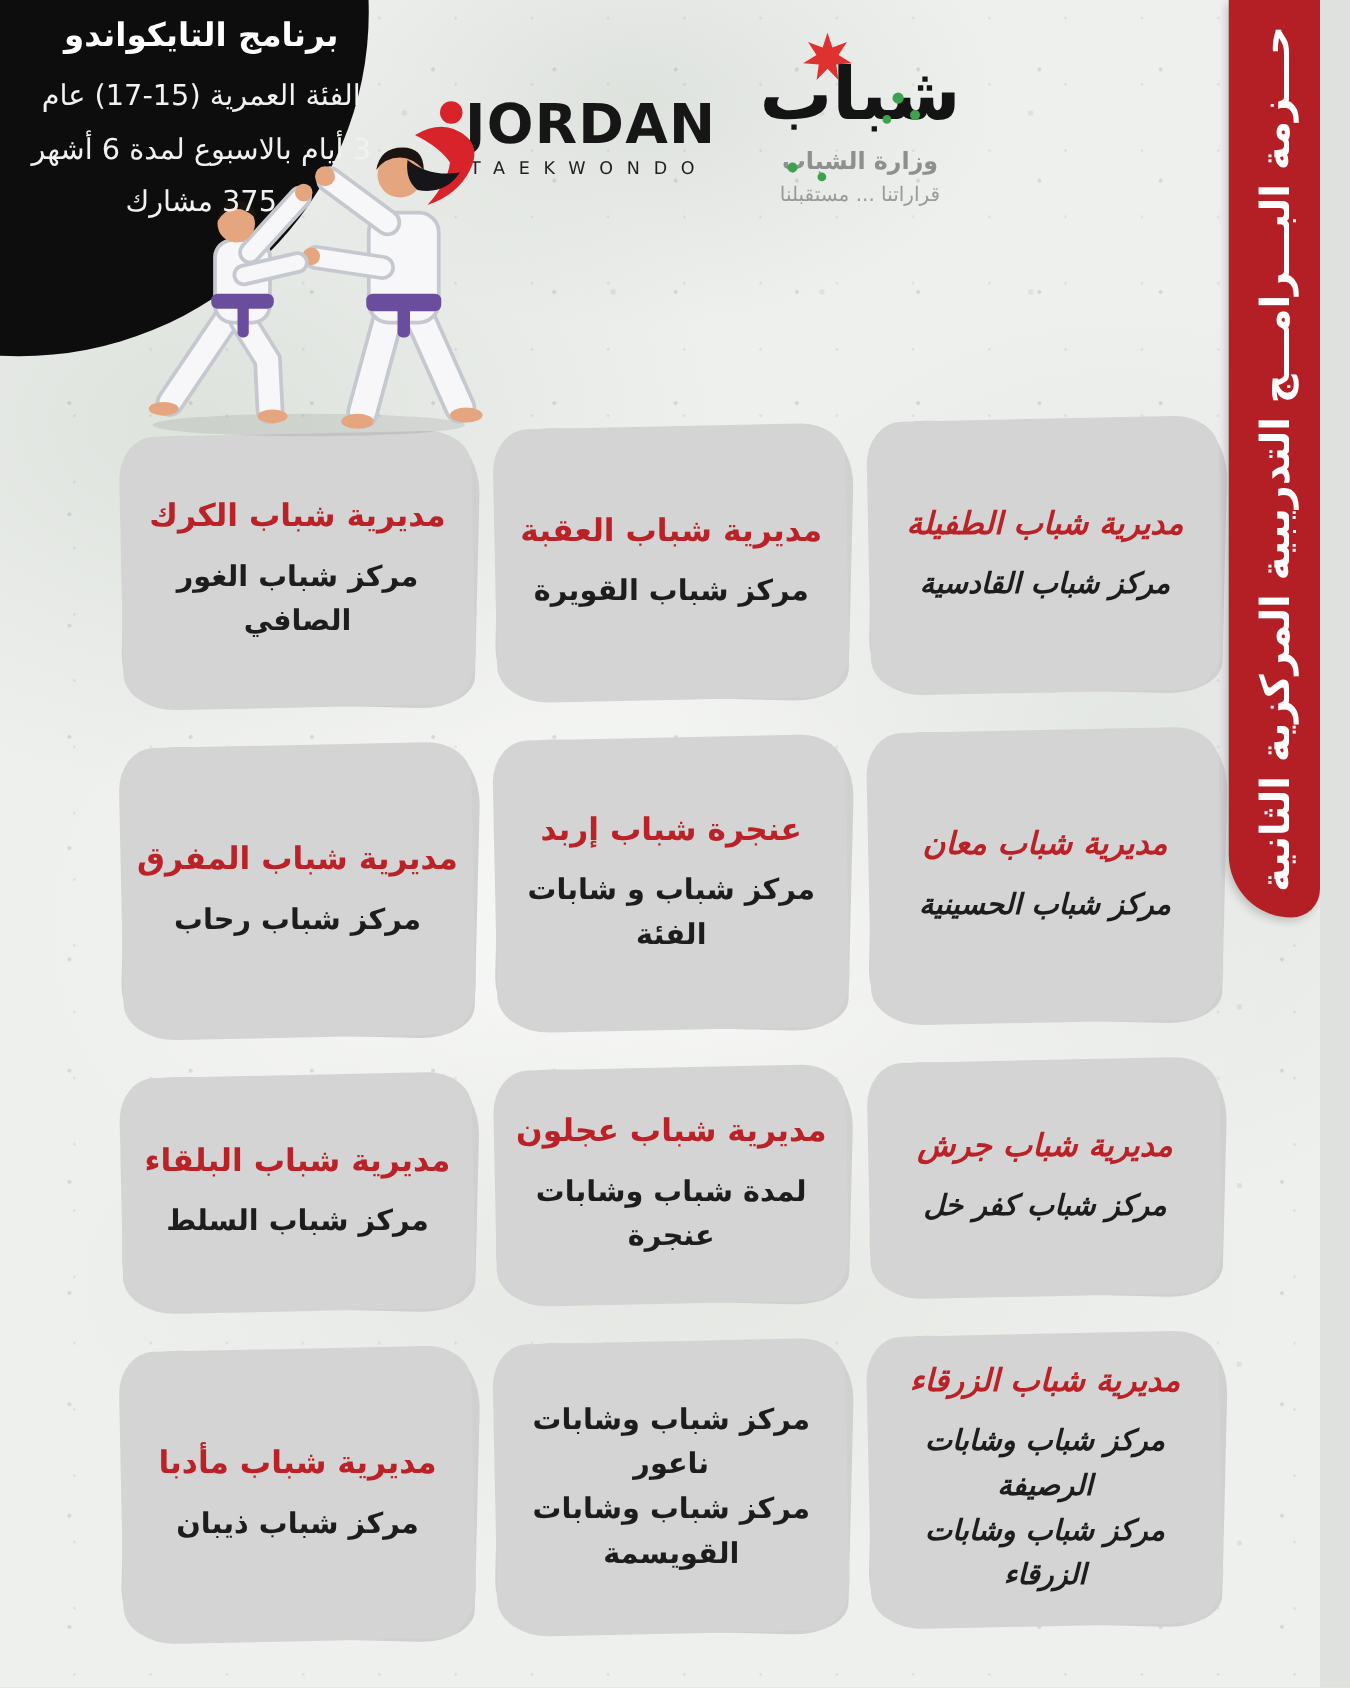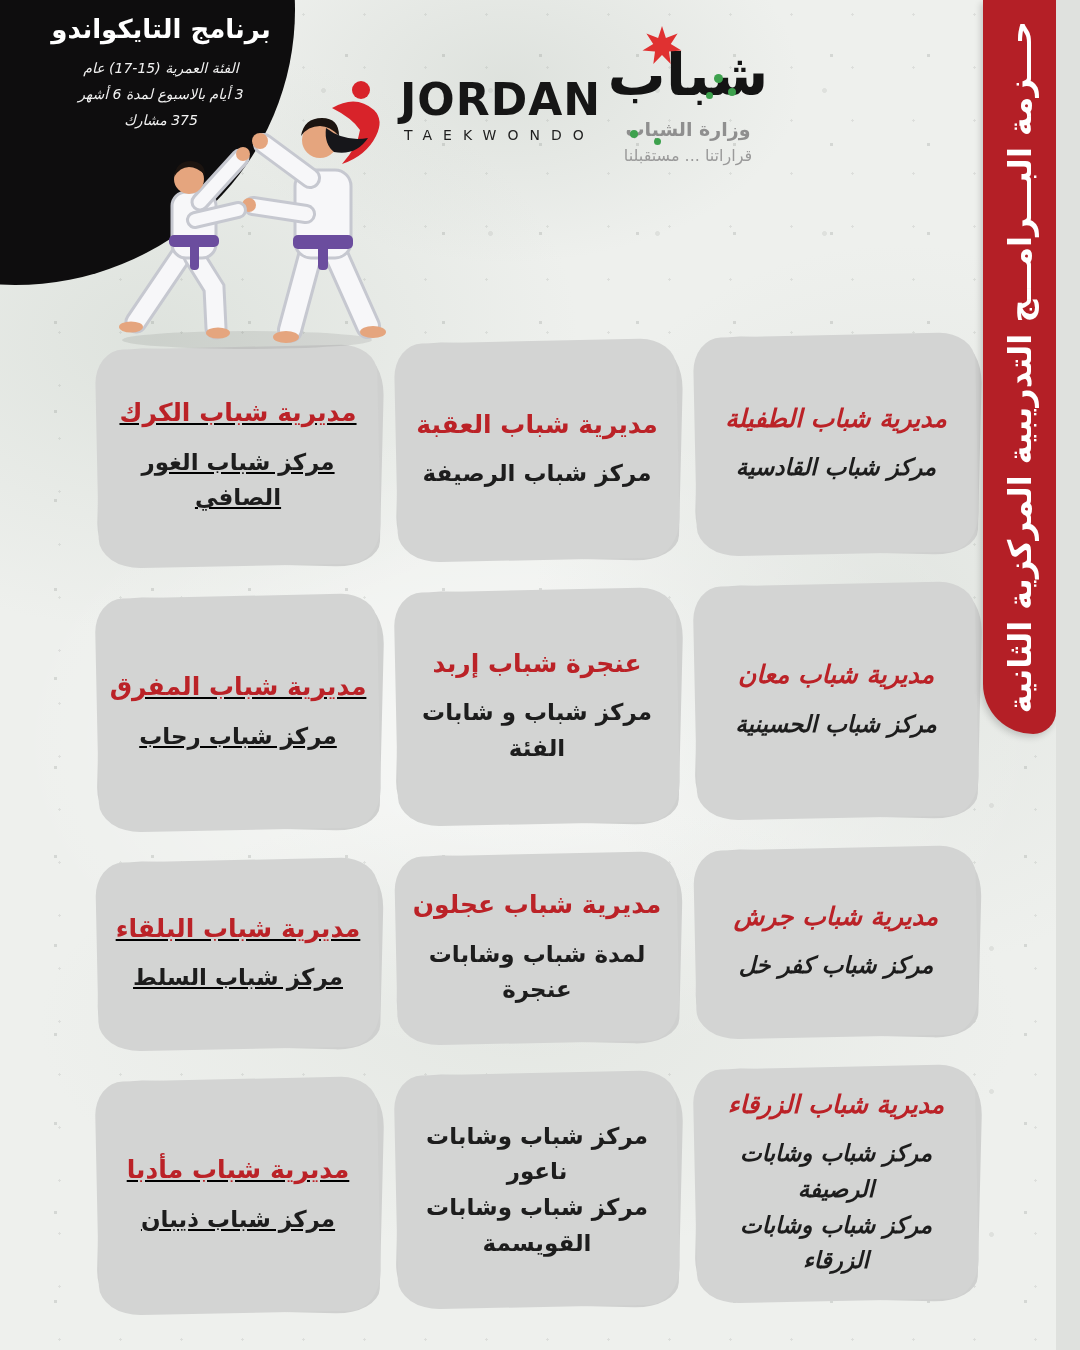--- a/index.html
+++ b/index.html
@@ -27,29 +27,29 @@
   
   .intro-circle{
     position:absolute;top:-265px;left:-265px;width:560px;height:550px;
     background:#0e0d0e;border-radius:50%;z-index:2;
   }
   .intro-text{
     position:absolute;top:14px;left:18px;width:286px;z-index:4;
     direction:rtl;text-align:center;color:#fff;
   }
   .intro-title{font-size:26px;font-weight:bold;margin-bottom:12px;}
-  .intro-line{font-size:14px;color:#f1f1f1;line-height:1.85;font-weight:normal;font-style:italic;}
+  .intro-line{font-size:23px;color:#f1f1f1;line-height:1.85;font-weight:normal;}
 
   
   .fighters{position:absolute;left:92px;top:80px;width:304px;height:272px;z-index:3;}
 
   
   .jtkd{position:absolute;left:320px;top:76px;width:260px;z-index:3;}
   .jtkd-swoosh{position:absolute;left:0;top:2px;}
-  .jtkd-texts{margin-left:80px;}
+  .jtkd-texts{margin-left:52px;}
   .jtkd-name{font-size:44px;font-weight:bold;letter-spacing:1px;color:#161616;line-height:1.1;}
   .jtkd-sub{font-size:14px;letter-spacing:11px;color:#1e1e1e;margin-top:3px;margin-left:4px;}
 
   
   .ministry{position:absolute;left:596px;top:26px;width:184px;z-index:3;direction:rtl;text-align:center;}
   .ministry-star{position:absolute;left:46px;top:0;}
   .ministry-callig{font-size:58px;font-weight:bold;color:#141414;margin-top:18px;line-height:1.1;}
   .gdot{position:absolute;border-radius:50%;background:#3da14d;}
   .gdot.d1{width:9px;height:9px;left:118px;top:48px;}
   .gdot.d2{width:8px;height:8px;left:132px;top:62px;}
@@ -75,21 +75,21 @@
   
   .grid{
     position:absolute;left:92px;top:338px;width:890px;z-index:2;
     direction:rtl;display:grid;
     grid-template-columns:292px 292px 292px;
     grid-template-rows:225px 240px 195px 240px;
     column-gap:7px;row-gap:24px;
   }
   .cell{position:relative;}
   .cell:nth-child(3n+1){transform:translateY(-6px);font-style:italic;}
-  .cell:nth-child(3n+3){transform:translateY(6px);text-decoration:underline;}
+  .cell:nth-child(3n+3){transform:translateY(6px);}
   .blob{
     position:relative;z-index:0;width:100%;height:100%;
     display:flex;flex-direction:column;justify-content:center;align-items:center;
     text-align:center;padding:10px 16px;box-sizing:border-box;
   }
   .blob::before{
     content:"";position:absolute;inset:3px 5px;background:#d3d4d3;z-index:-1;
     border-radius:28px 36px 30px 42px / 34px 28px 40px 30px;
     transform:rotate(-1.2deg);
   }
@@ -197,21 +197,21 @@
       <div class="cell-lines">
             <div class="cell-line">مركز شباب القادسية</div>
           </div>
     </div>
   </div>
 
   <div class="cell">
     <div class="blob">
       <div class="cell-title">مديرية شباب العقبة</div>
       <div class="cell-lines">
-            <div class="cell-line">مركز شباب الرصيفة</div>
+            <div class="cell-line">مركز شباب القويرة</div>
           </div>
     </div>
   </div>
 
   <div class="cell">
     <div class="blob">
       <div class="cell-title">مديرية شباب الكرك</div>
       <div class="cell-lines">
             <div class="cell-line">مركز شباب الغور الصافي</div>
           </div>

